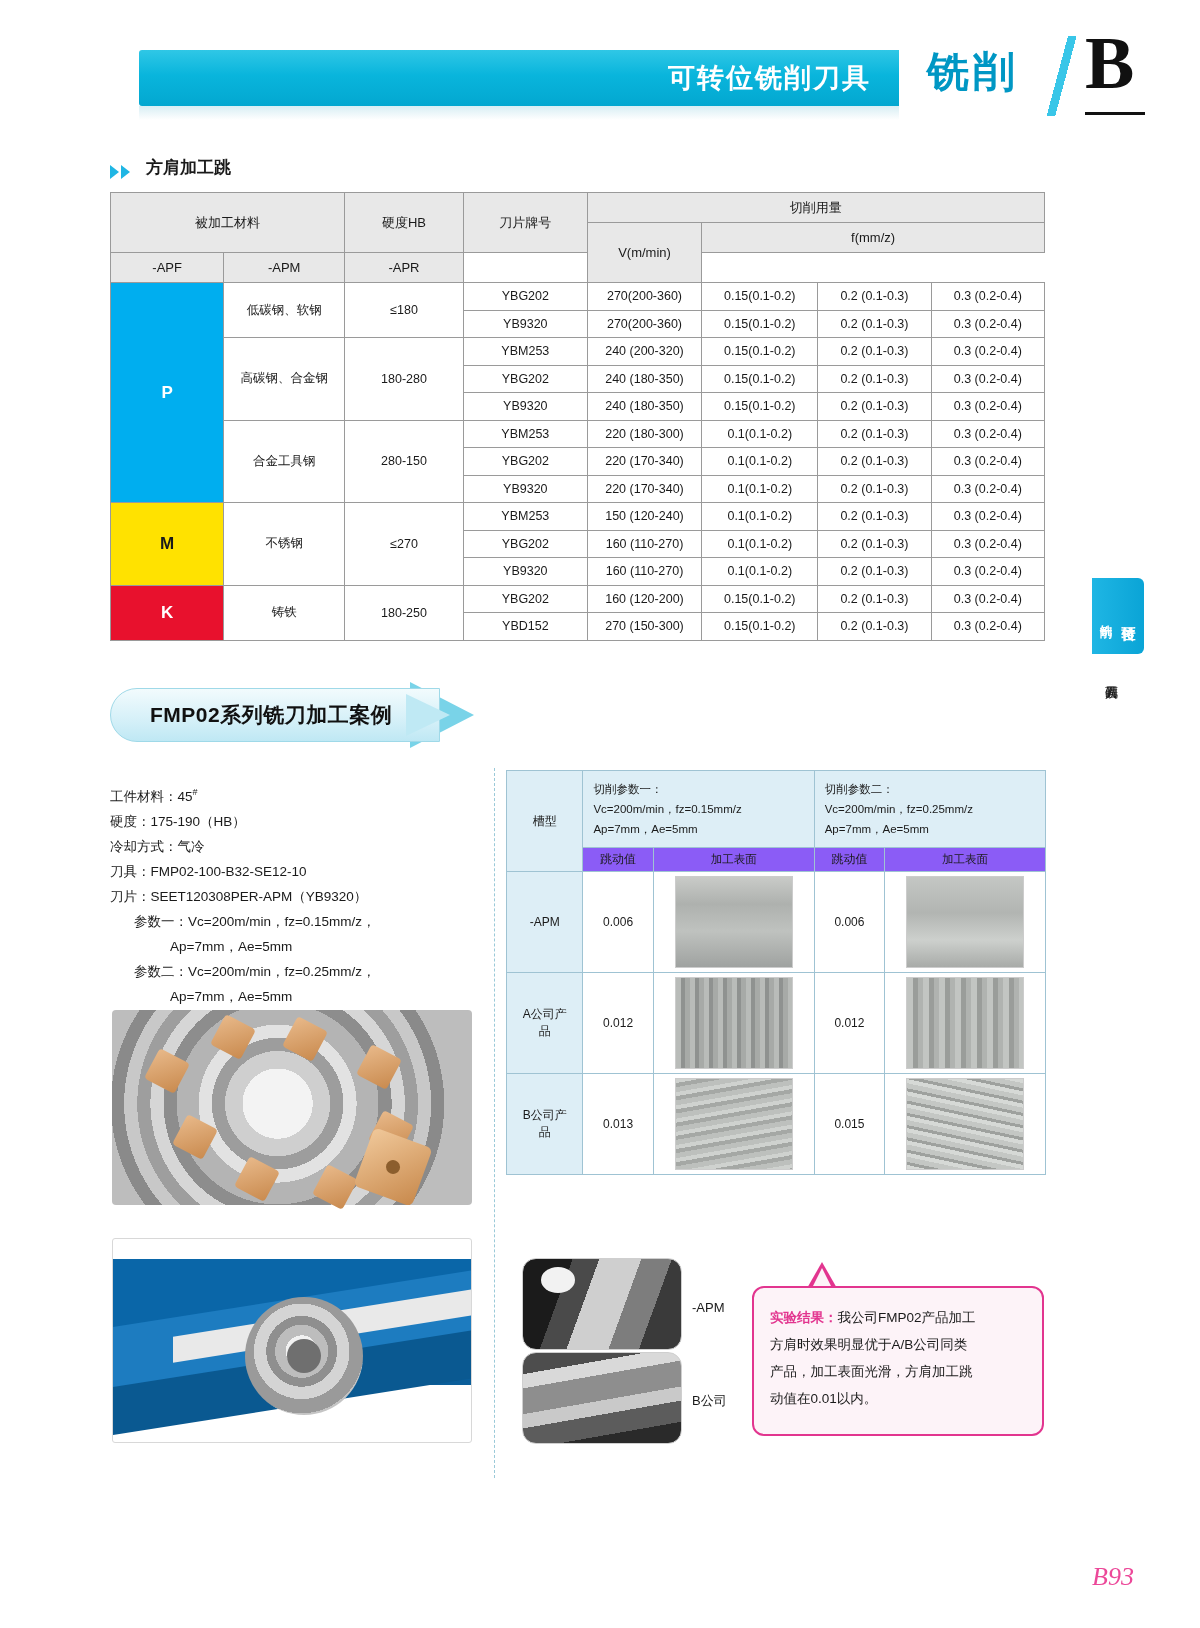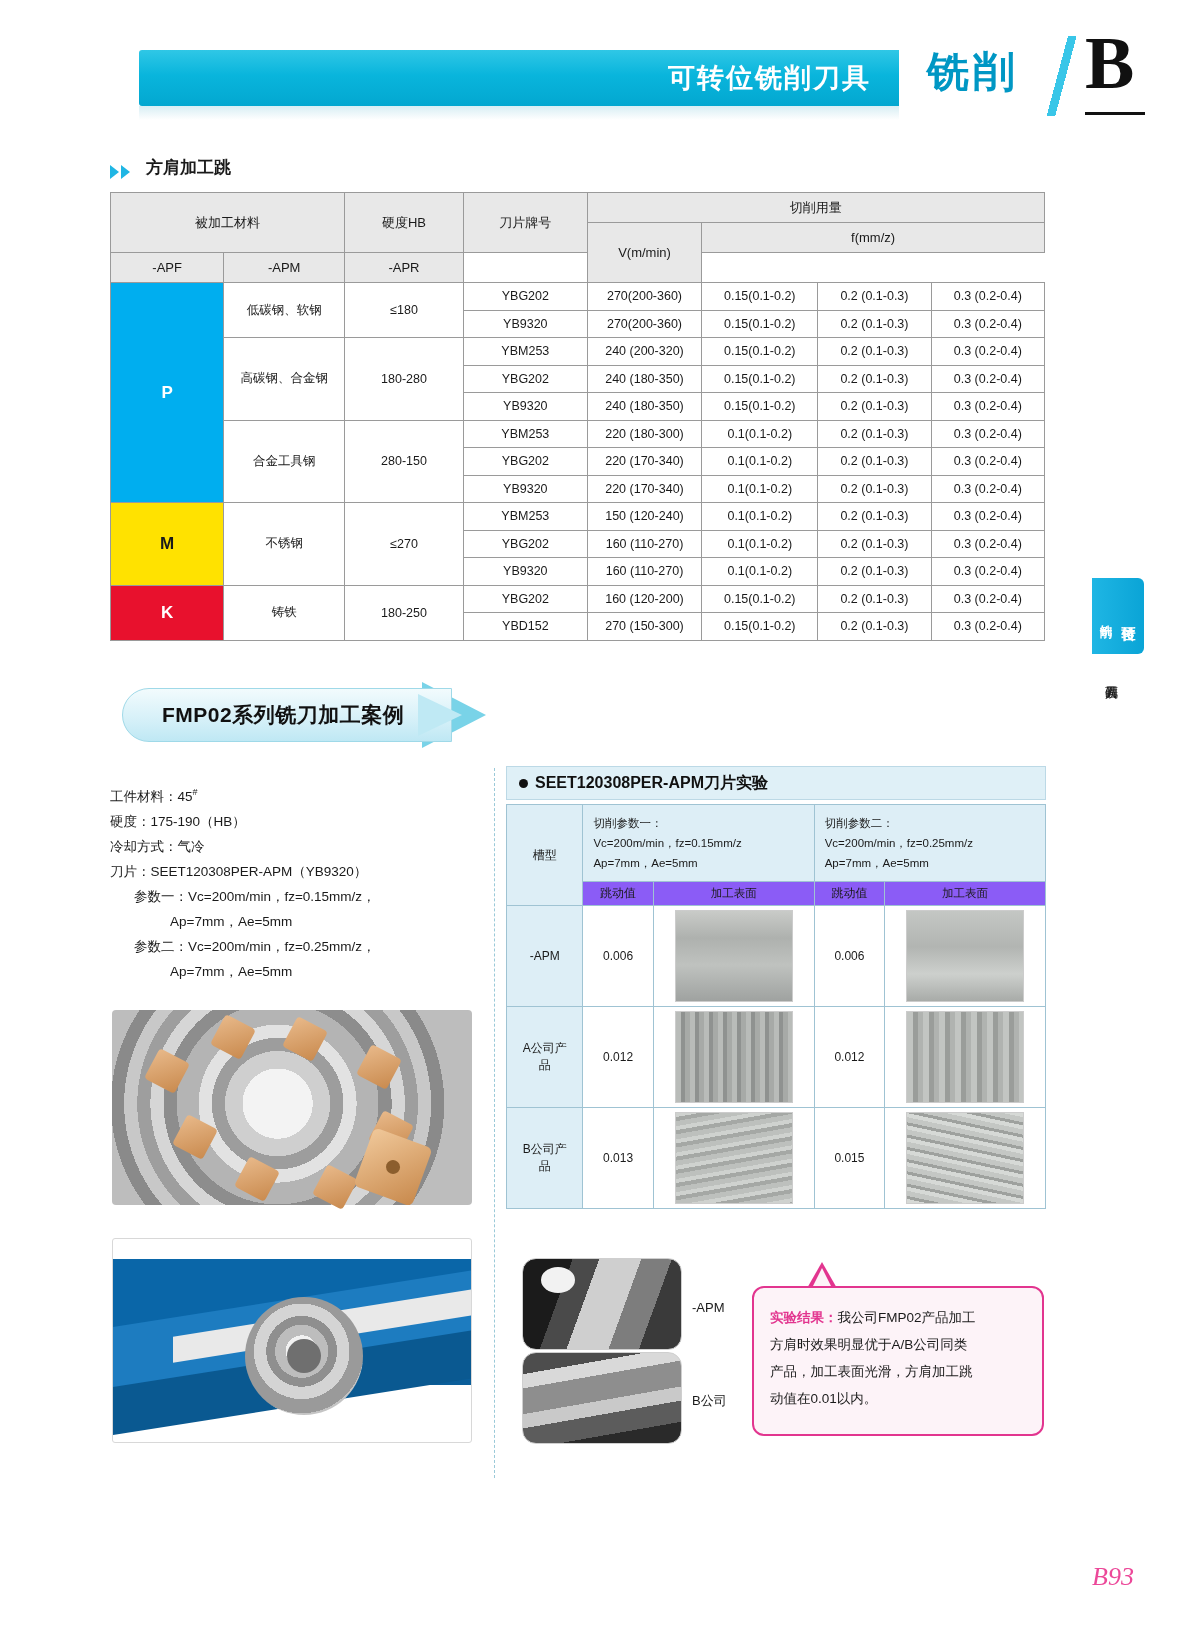--- a/index.html
+++ b/index.html
@@ -61,21 +61,21 @@
   .g-p { background:#00aeef; }
   .g-m { background:#ffe200; color:#1a1a1a !important; }
   .g-k { background:#e8112d; }
   .c-mat { width:132px; }
   .c-hb  { width:130px; }
   .c-grade { width:133px; }
   .c-v   { width:122px; }
   .c-f   { width:124px; }
 
   
-  .banner { position:absolute; left:122px; top:688px; width:430px; height:54px; }
+  .banner { position:absolute; left:110px; top:688px; width:430px; height:54px; }
   .banner-body {
     position:absolute; left:0; top:0; width:330px; height:54px;
     background:linear-gradient(180deg,#f2fbfd 0%, #d5f0f8 60%, #bfe8f4 100%);
     border:1px solid #9fd9e8; border-radius:27px 0 0 27px;
   }
   .banner-arrow {
     position:absolute; left:300px; top:-6px; width:0; height:0;
     border-top:33px solid transparent; border-bottom:33px solid transparent;
     border-left:64px solid #79d3e8;
   }
@@ -385,20 +385,21 @@
   <div class="banner-arrow"></div>
   <div class="banner-body"></div>
   <div class="banner-arrow2"></div>
   <div class="banner-text">FMP02系列铣刀加工案例</div>
 </div>
 
 <div class="spec">
   <div><span>工件材料：45</span><span class="sup">#</span></div>
   <div>硬度：175-190（HB）</div>
   <div>冷却方式：气冷</div>
+  <div>刀具：FMP02-100-B32-SE12-10</div>
   <div>刀片：SEET120308PER-APM（YB9320）</div>
   <div class="ind1">参数一：Vc=200m/min，fz=0.15mm/z，</div>
   <div class="ind2">Ap=7mm，Ae=5mm</div>
   <div class="ind1">参数二：Vc=200m/min，fz=0.25mm/z，</div>
   <div class="ind2">Ap=7mm，Ae=5mm</div>
 </div>
 
 <div class="vdiv"></div>
 
 <div class="photo1">
@@ -413,24 +414,20 @@
   <div class="big"></div>
 </div>
 <div class="photo2">
   <div class="slabtop"></div>
   <div class="slabface"></div>
   <div class="milled"></div>
   <div class="cutter"></div>
 </div>
 
 <div class="rpanel">
-  <div class="rtitle-bar">
-    <span class="rtitle-dot"></span>
-    <span class="rtitle-txt">SEET120308PER-APM刀片实验</span>
-  </div>
   <table class="rtbl">
     <tbody>
       <tr>
         <td class="lbl" rowspan="2">槽型</td>
         <td class="paramcell" colspan="2">
           <div>切削参数一：</div>
           <div>Vc=200m/min，fz=0.15mm/z</div>
           <div>Ap=7mm，Ae=5mm</div>
         </td>
         <td class="paramcell" colspan="2">

